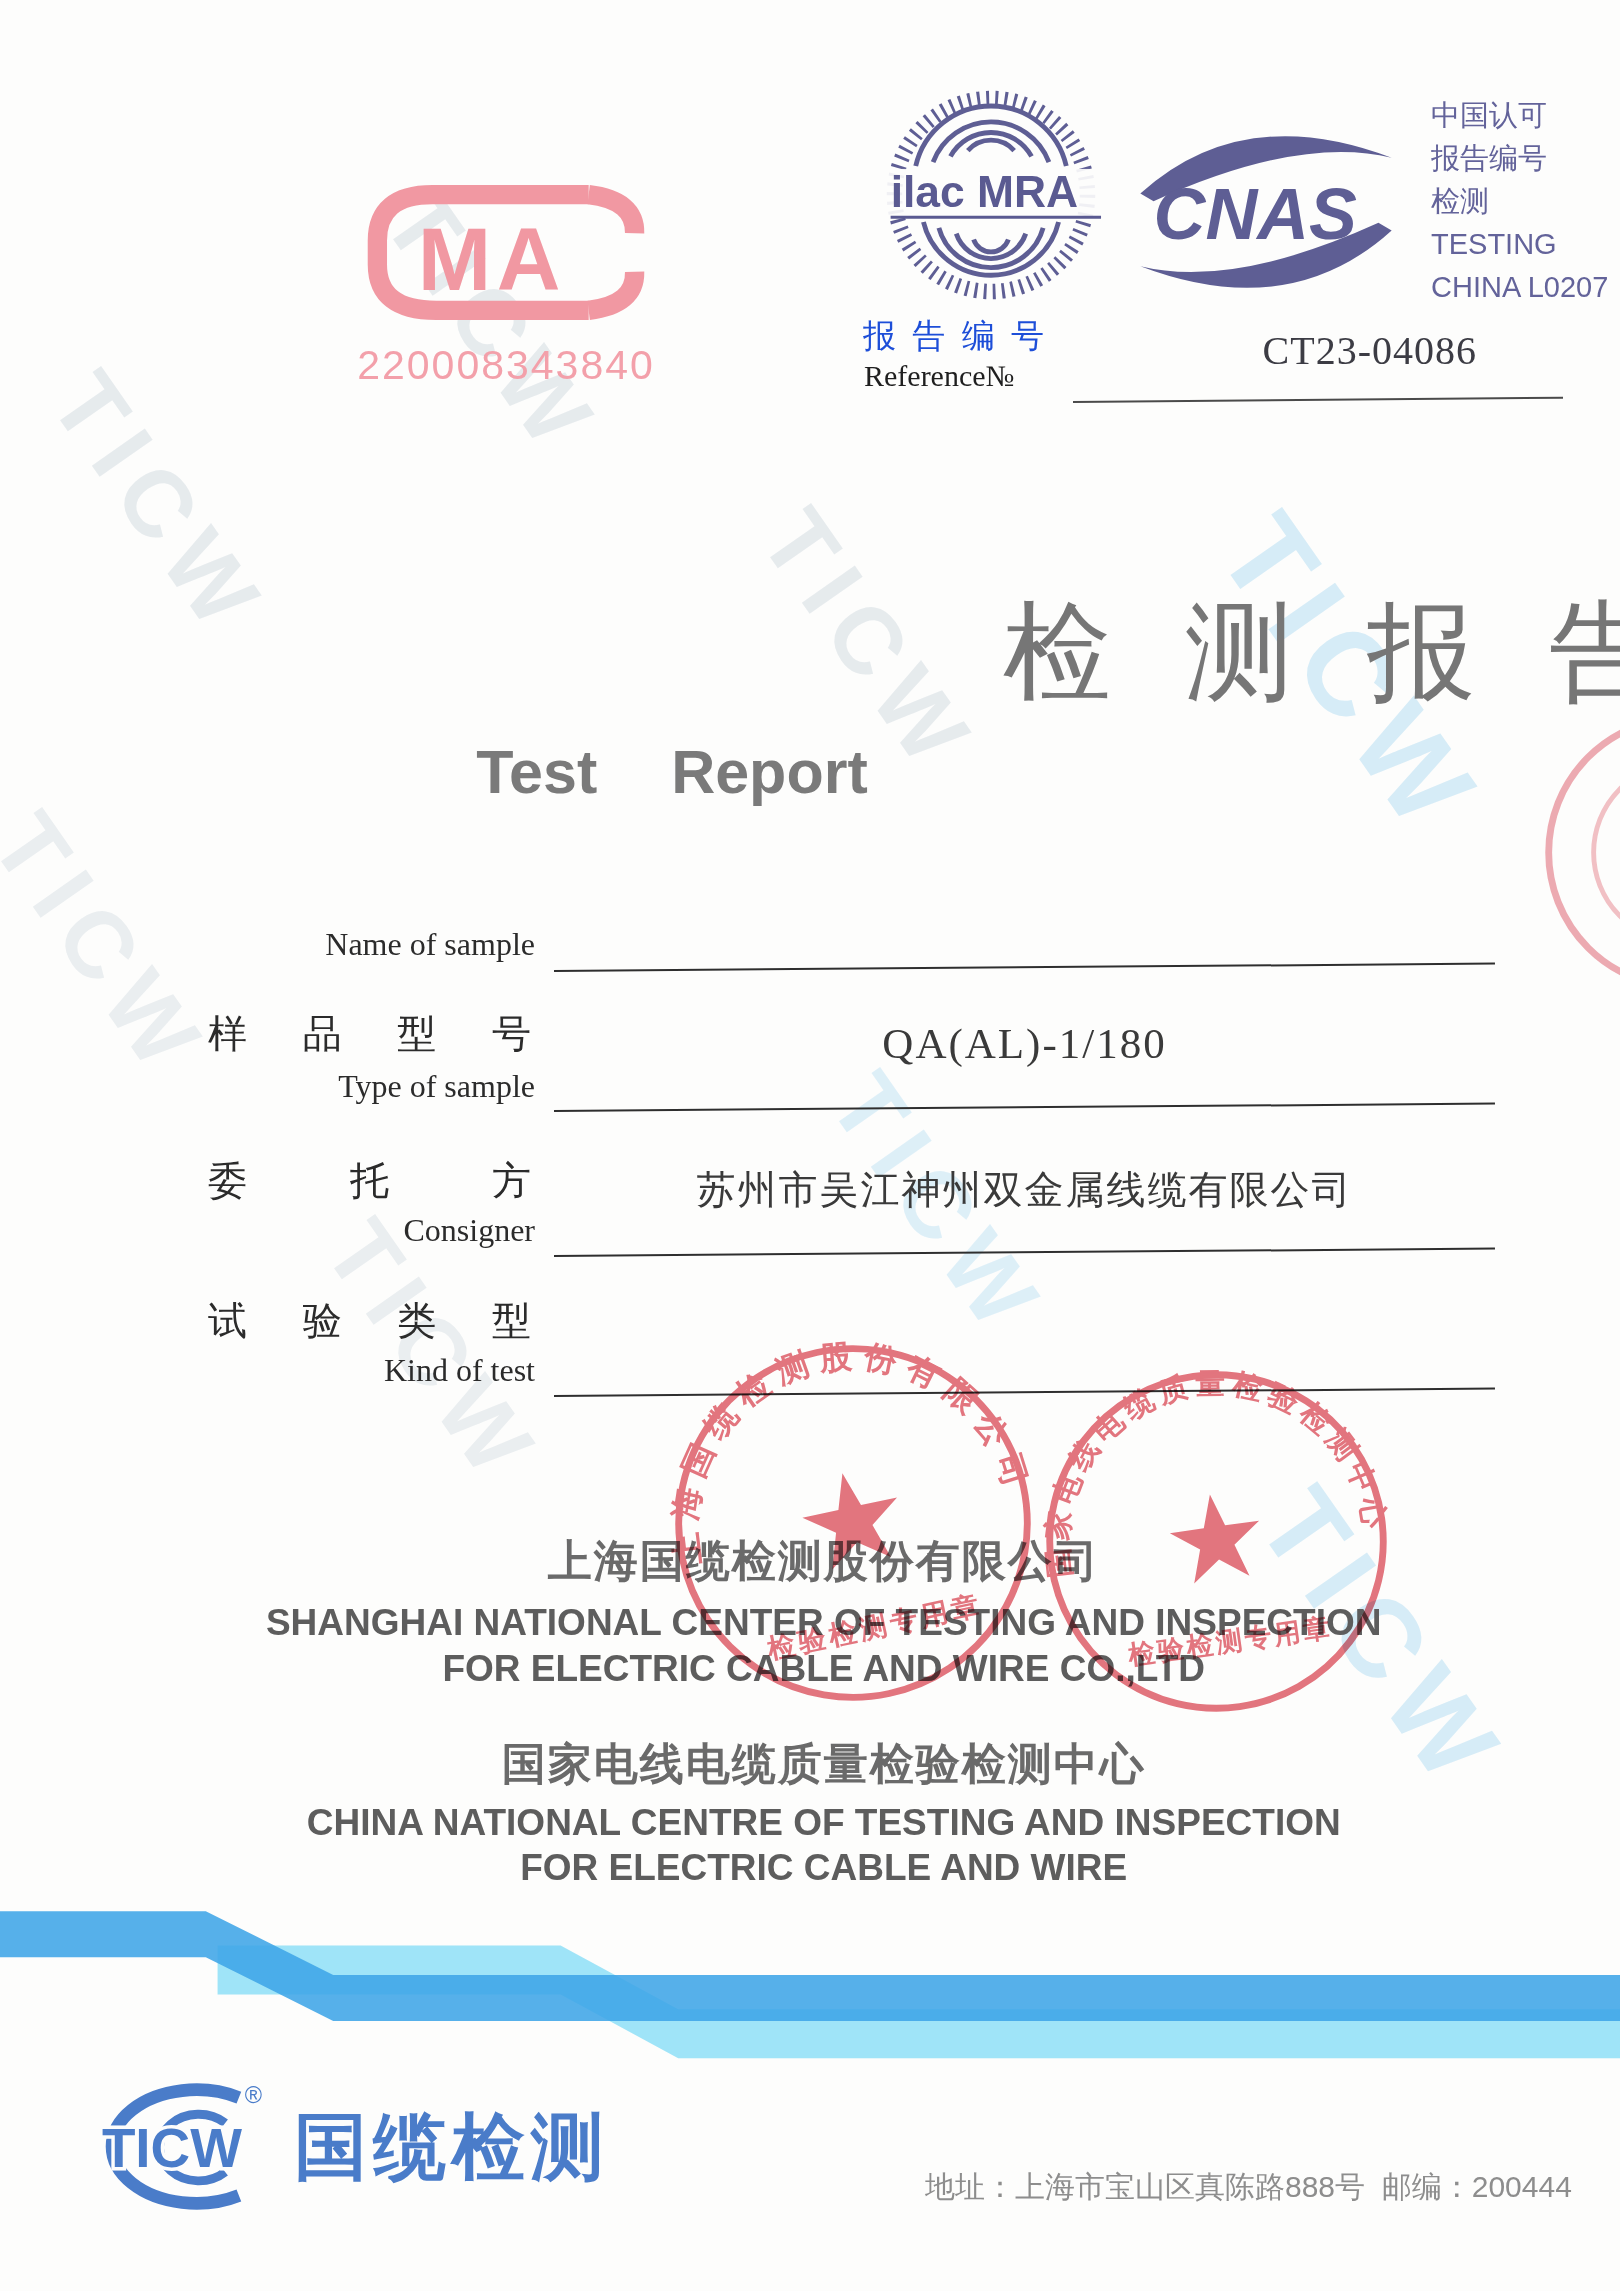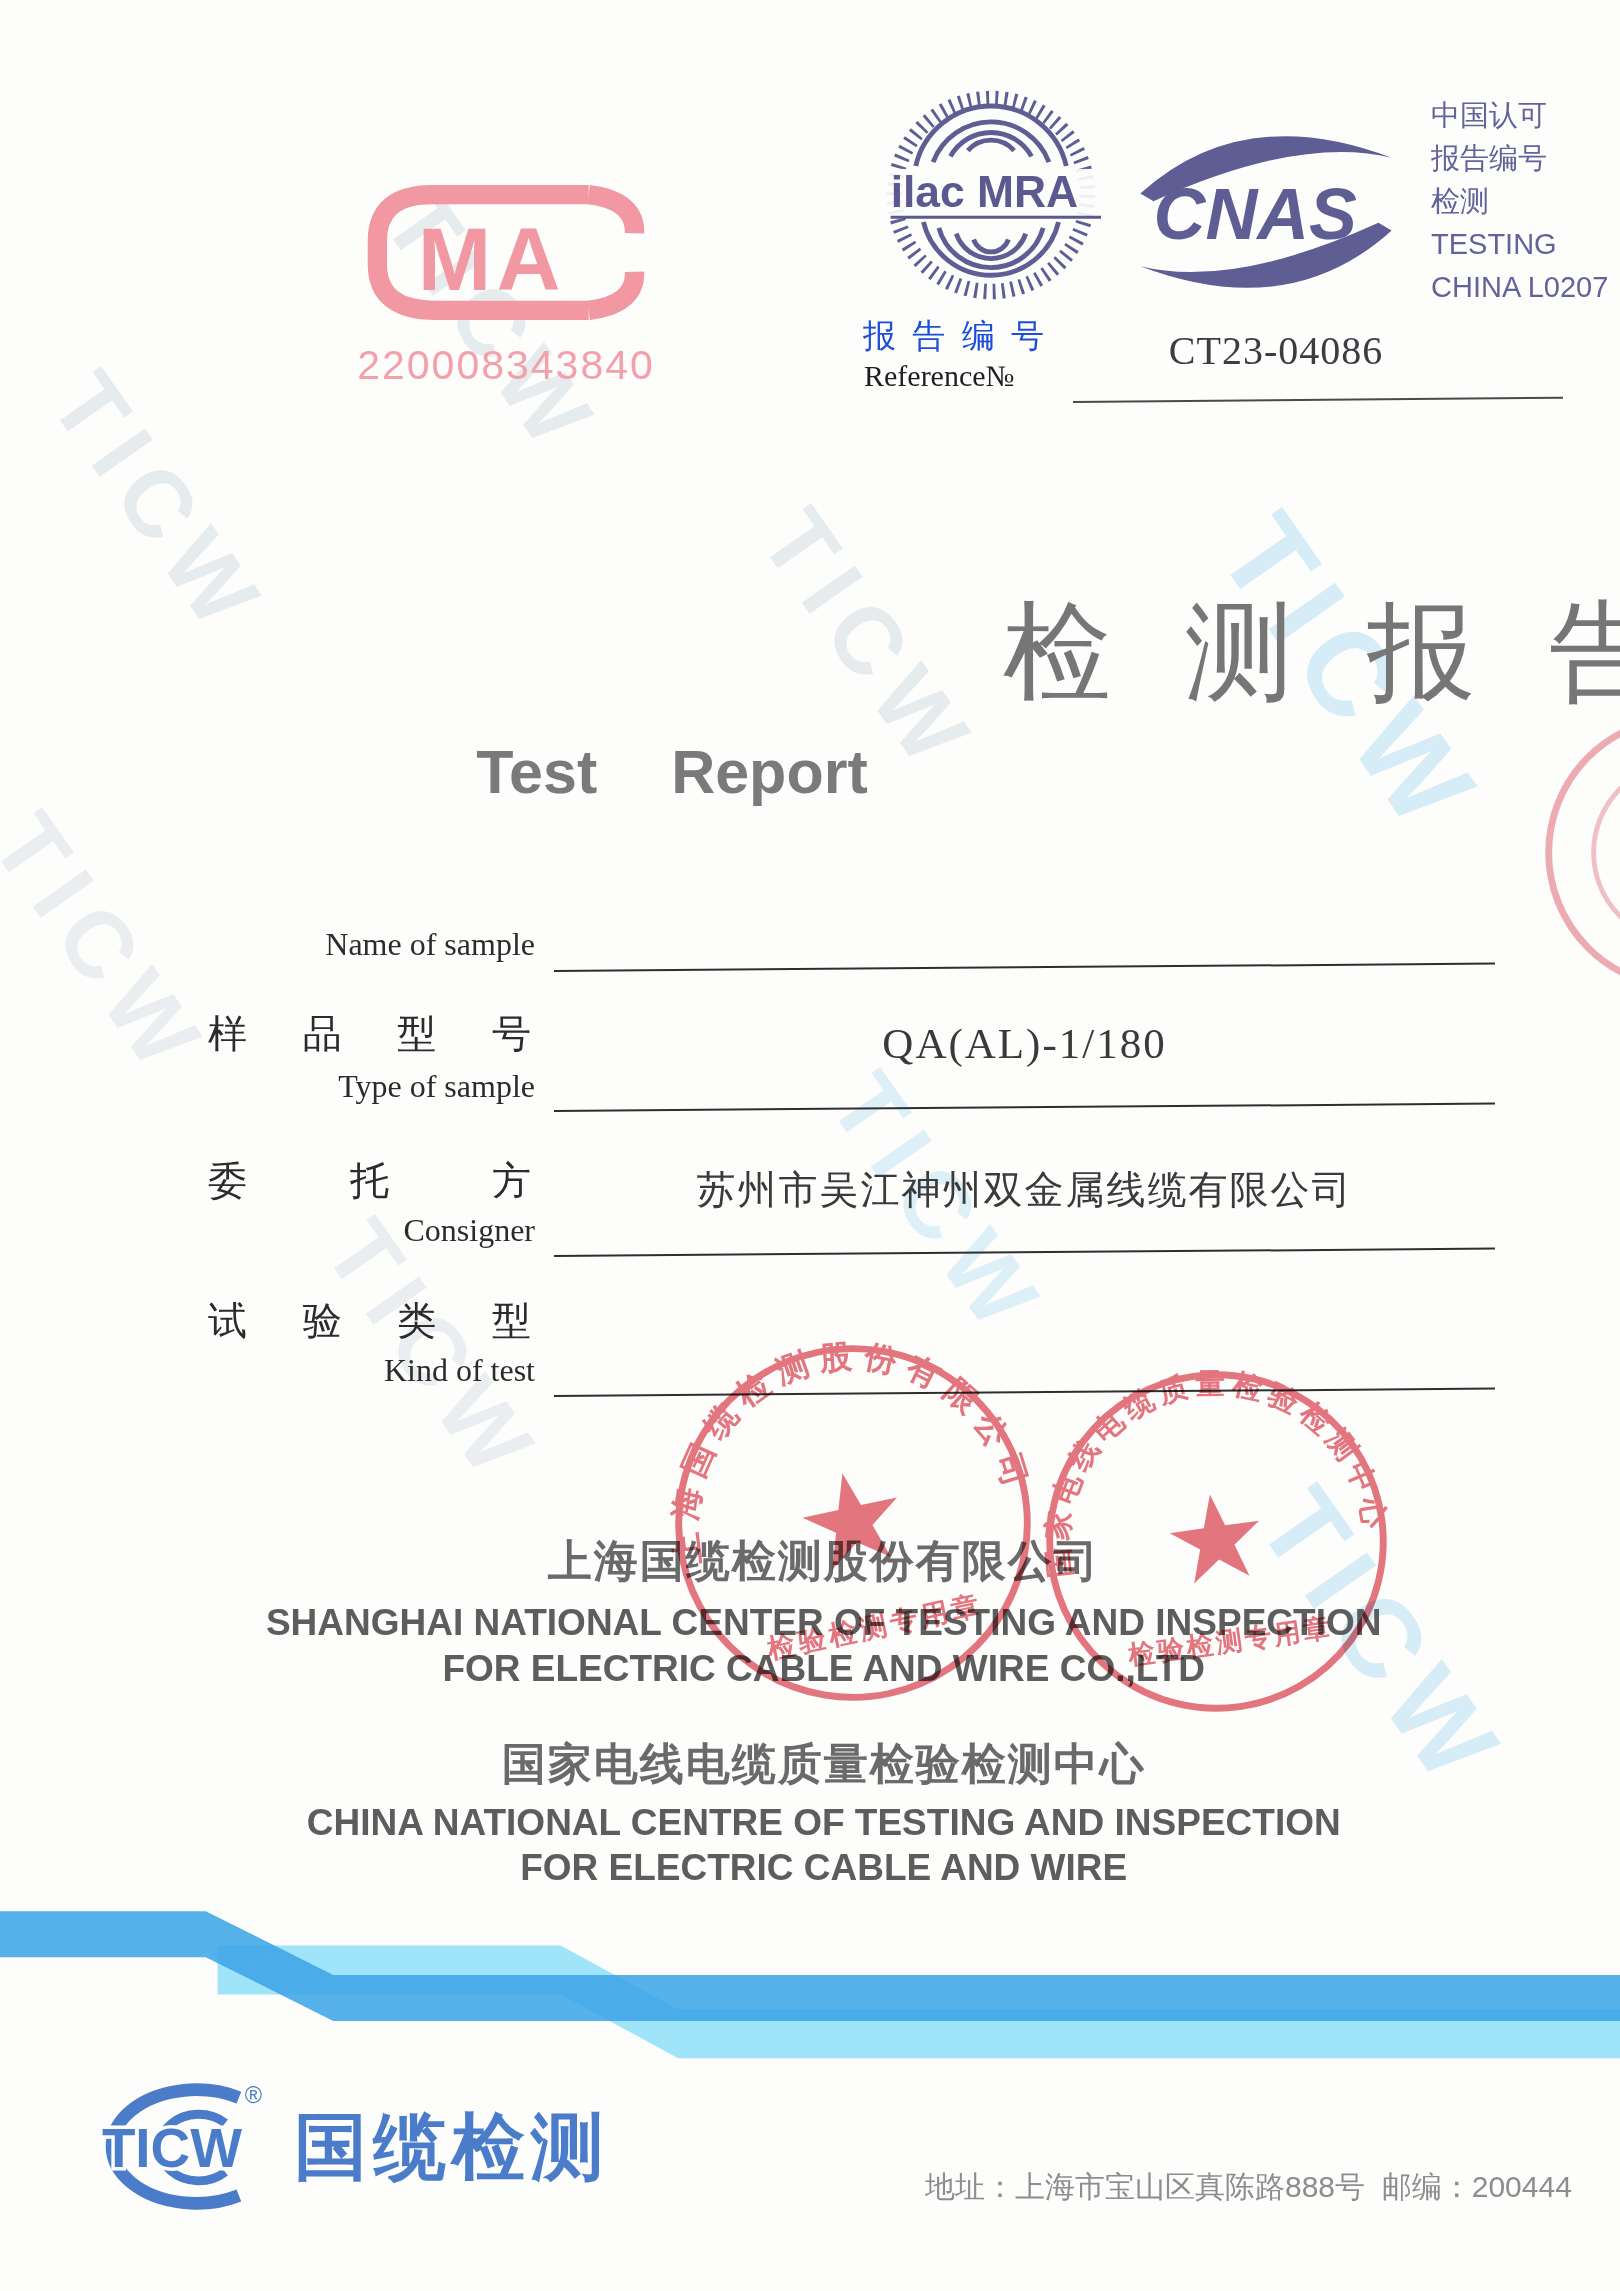--- a/index.html
+++ b/index.html
@@ -30,21 +30,21 @@
     position:absolute;left:1431px;top:94px;z-index:1;
     font-family:"Liberation Sans","DejaVu Sans",sans-serif;
     font-size:29px;line-height:43px;color:#63639a;font-weight:500;
   }
   .ref-zh{
     position:absolute;left:863px;top:314px;width:181px;font-size:33px;color:#1d4ed8;
     text-align:justify;text-align-last:justify;z-index:1;
   }
   .ref-en{position:absolute;left:864px;top:359px;font-size:30px;color:#1f1f1f;z-index:1;}
   .ref-value{
-    position:absolute;left:1075px;top:327px;width:402px;text-align:center;
+    position:absolute;left:1075px;top:327px;width:402px;text-align:right;
     font-size:40px;color:#3c3c44;letter-spacing:1px;z-index:1;
   }
   .ref-line{
     position:absolute;left:1073px;top:401px;width:490px;border-top:2px solid #4a4a4a;
     transform:rotate(-.5deg);transform-origin:left;z-index:1;
   }
   
   .title-zh{
     position:absolute;left:0;top:580px;width:1620px;text-align:right;
     font-size:108px;color:#767676;z-index:1;padding-left:37px;

